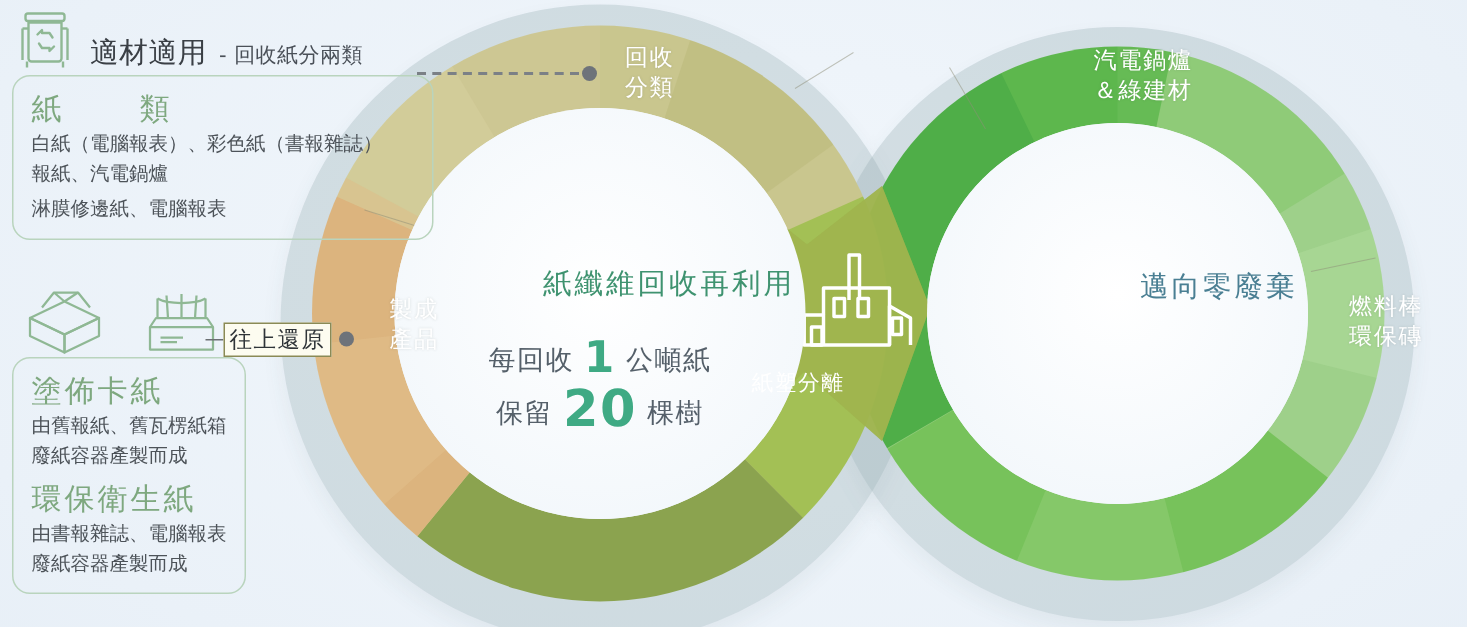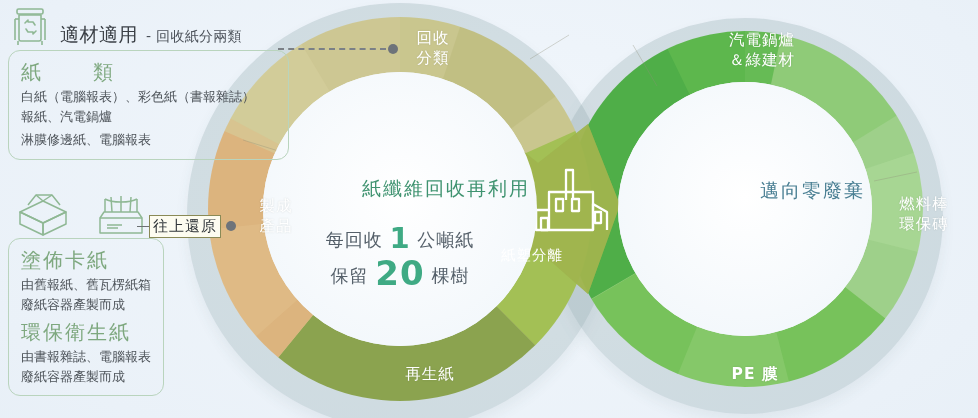--- a/index.html
+++ b/index.html
@@ -215,37 +215,31 @@
   <div class="ring-label" style="left:400px; top:28px; width:66px;text-align:center;">
     <div>回收</div>
     <div>分類</div>
   </div>
 
   <div class="ring-label" style="left:248px; top:196px; width:56px;">
     <div>製成</div>
     <div>產品</div>
   </div>
 
-  <div class="ring-label" style="left:385px; top:364px; width:90px;">
-    <div>再生紙</div>
-  </div>
 
   <div class="ring-label" style="left:710px; top:30px; width:104px;">
     <div>汽電鍋爐</div>
     <div>＆綠建材</div>
   </div>
 
   <div class="ring-label" style="left:884px; top:194px; width:80px;">
     <div>燃料棒</div>
     <div>環保磚</div>
   </div>
 
-  <div class="ring-label bold" style="left:710px; top:364px; width:90px;">
-    <div>PE 膜</div>
-  </div>
 
   <div class="dash-conn" style="left:278px; top:44px;">
     <span class="ln"></span>
     <span class="dot"></span>
   </div>
 
   <div class="panel" style="top:4px;">
     <div class="panel-head">
       <svg width="44" height="42" viewBox="0 0 44 42" class="ico" fill="none" stroke="#8fb894" stroke-width="1.6" stroke-linejoin="round">
         <rect x="9" y="3" width="26" height="5" rx="1.6"></rect>

